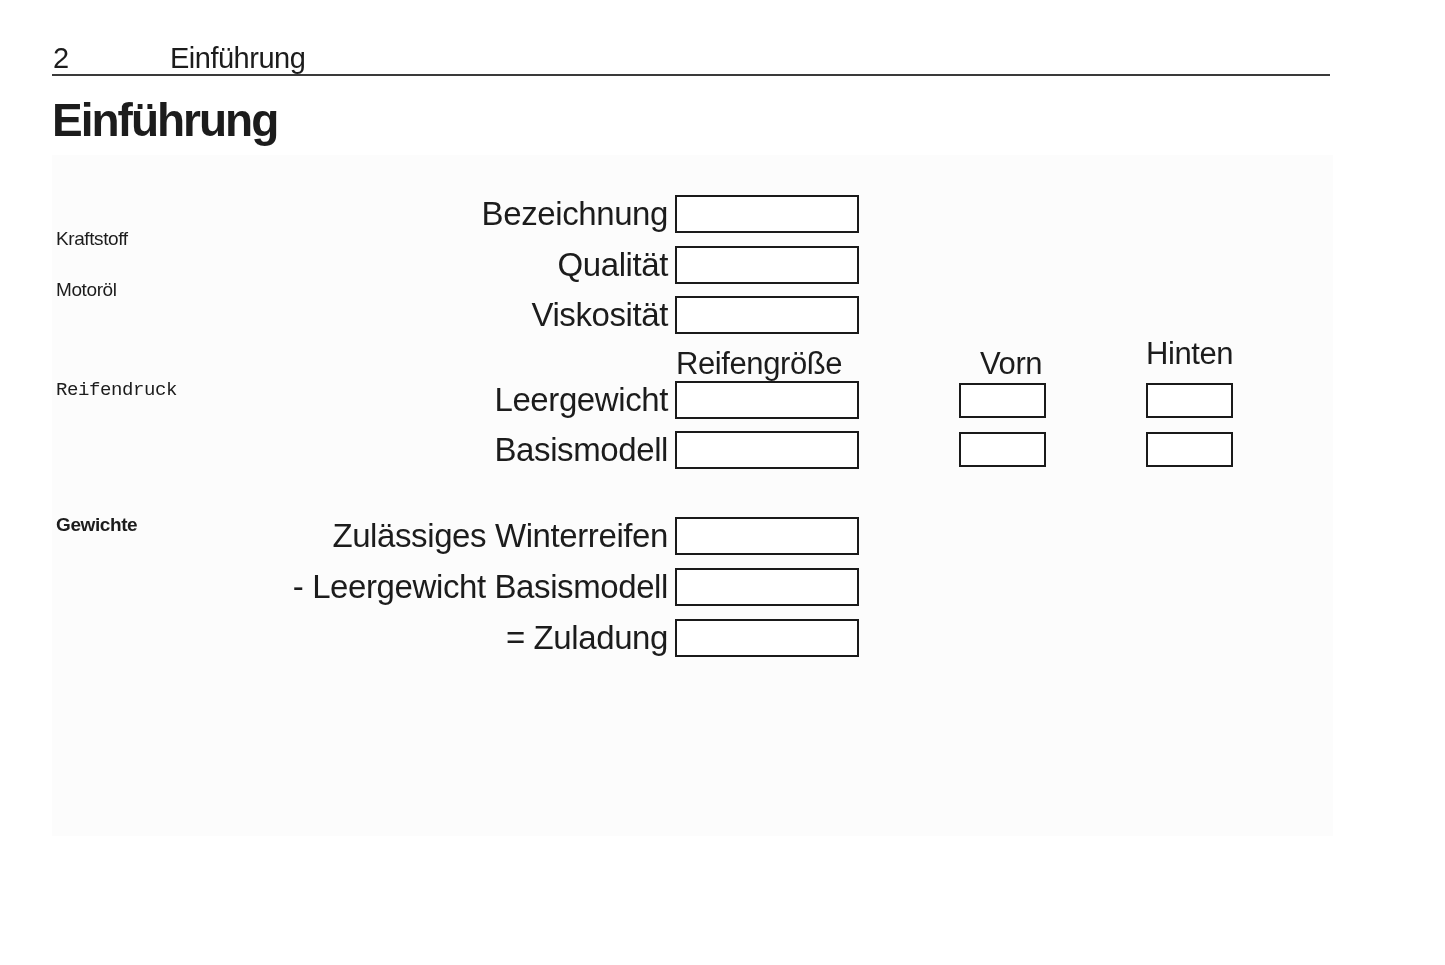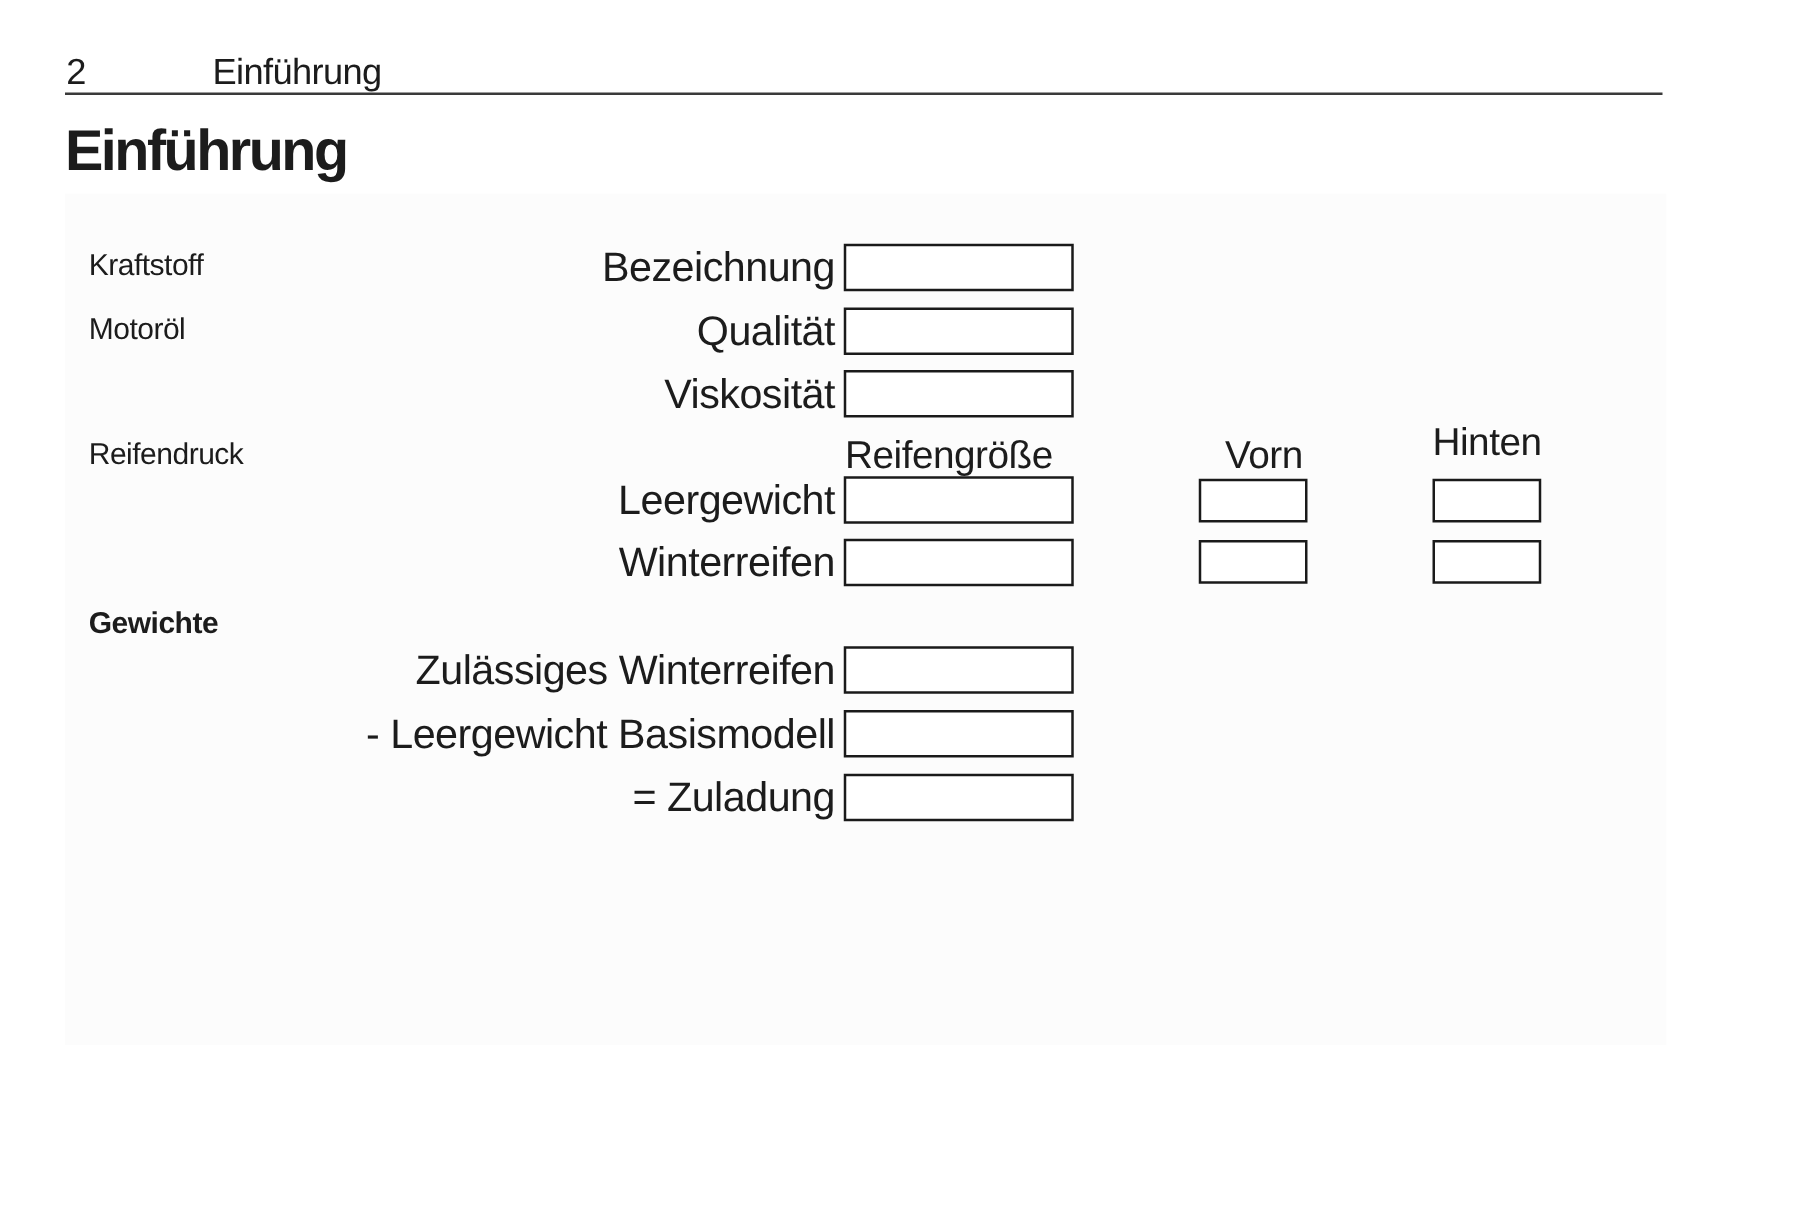--- a/index.html
+++ b/index.html
@@ -40,23 +40,24 @@
   }
 
   
   .form-panel {
     left: 52px; top: 155px;
     width: 1281px; height: 681px;
     background: #fcfcfc;
   }
 
   .group-lbl {
-    left: 71px;
-    font-size: 24px; line-height: 26px;
+    left: 56px;
+    font-size: 19px; line-height: 26px;
     letter-spacing: -0.4px;
+    margin-top: 26px;
   }
   .field-lbl {
     left: 268px; width: 400px;
     text-align: right;
     font-size: 33px;
     letter-spacing: -0.4px;
   }
   .col-lbl {
     font-size: 31px; line-height: 26px;
     letter-spacing: -0.4px;
@@ -82,42 +83,42 @@
 <div class="abs page-number">2</div>
 <div class="abs chapter-title">Einführung</div>
 <div class="abs header-rule"></div>
 
 <h1 class="abs page-title">Einführung</h1>
 
 <div class="abs form-panel"></div>
 
 <div class="abs group-lbl" style="top:200px;">Kraftstoff</div>
 <div class="abs group-lbl" style="top:251px;">Motoröl</div>
-<div class="abs group-lbl" style="top:351px;">Reifendruck</div>
+<div class="abs group-lbl" style="top:351px;font-family:Liberation Mono, monospace;">Reifendruck</div>
 <div class="abs group-lbl" style="top:486px;font-weight:bold;">Gewichte</div>
 
 <div class="abs field-lbl" style="top:195px; line-height:38px;">Bezeichnung</div>
 <input class="box wide" style="top: 195px;" value="">
 
 <div class="abs field-lbl" style="top:246px; line-height:38px;">Qualität</div>
 <input class="box wide" style="top: 246px;" value="">
 
 <div class="abs field-lbl" style="top:296px; line-height:38px;">Viskosität</div>
 <input class="box wide" style="top: 296px;" value="">
 
 <div class="abs col-lbl" style="left:676px; top:351px;">Reifengröße</div>
 <div class="abs col-lbl" style="left:980px; top:351px;">Vorn</div>
 <div class="abs col-lbl" style="left:1146px; top:341px;">Hinten</div>
 
 <div class="abs field-lbl" style="top:381px; line-height:38px;">Leergewicht</div>
 <input class="box wide" style="top: 381px;" value="">
 <input class="box small" style="left: 959px; top: 383px;" value="">
 <input class="box small" style="left: 1146px; top: 383px;" value="">
 
-<div class="abs field-lbl" style="top:431px; line-height:38px;">Winterreifen</div>
+<div class="abs field-lbl" style="top:431px; line-height:38px;">Basismodell</div>
 <input class="box wide" style="top: 431px;" value="">
 <input class="box small" style="left: 959px; top: 432px;" value="">
 <input class="box small" style="left: 1146px; top: 432px;" value="">
 
 <div class="abs field-lbl" style="top:517px; line-height:38px;">Zulässiges Winterreifen</div>
 <input class="box wide" style="top: 517px;" value="">
 
 <div class="abs field-lbl" style="top:568px; line-height:38px;">- Leergewicht Basismodell</div>
 <input class="box wide" style="top: 568px;" value="">
 

